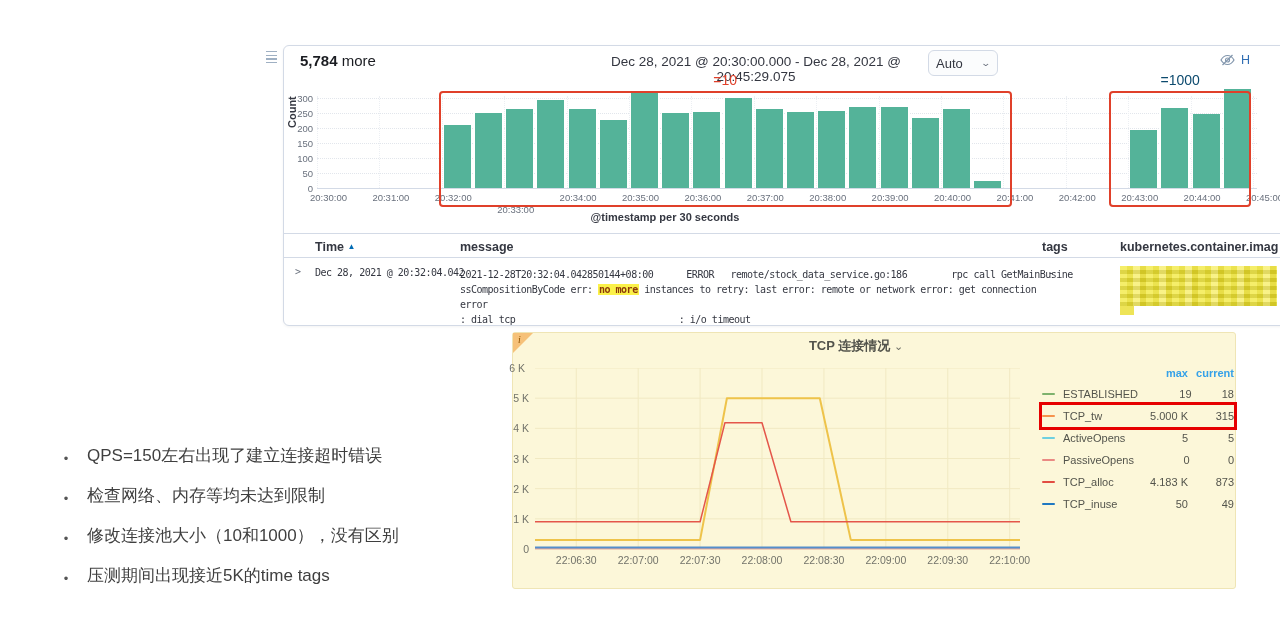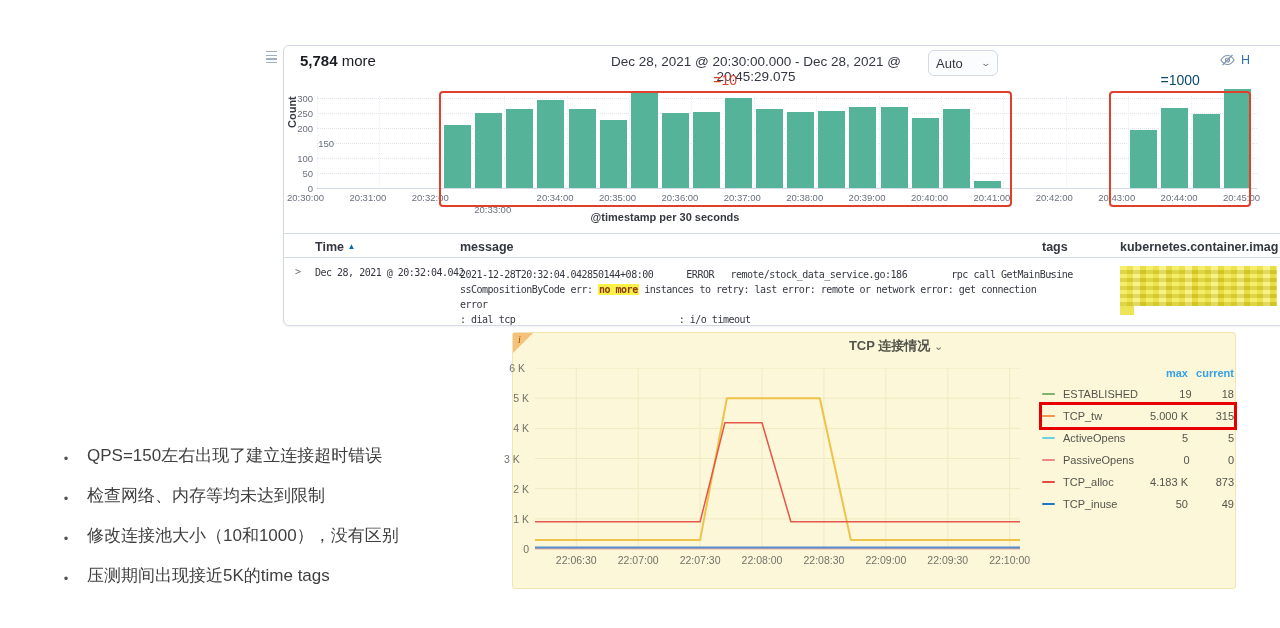--- a/index.html
+++ b/index.html
@@ -20,21 +20,21 @@
     background:#fbfcfd; font-size:13px; color:#343741; display:flex; align-items:center;
     justify-content:space-between; padding:0 7px; cursor:pointer; }
   .interval .chev { color:#69707d; font-size:9px; transform:scaleX(1.4); }
   .hide-chart { left:1220px; top:53px; display:flex; align-items:center; gap:6px; color:#2f6db3;
     font-size:12.5px; cursor:pointer; }
 
   
   .count-label { left:286px; top:128px; font-size:11px; font-weight:700; color:#343741;
     transform:rotate(-90deg); transform-origin:left top; }
   .ytick { position:absolute; width:30px; text-align:right; font-size:9.5px; color:#69707d; }
-  .xtick { position:absolute; width:60px; text-align:left; font-size:9.5px; color:#69707d; }
+  .xtick { position:absolute; width:60px; text-align:right; font-size:9.5px; color:#69707d; }
   .gridline-h { position:absolute; height:0; border-top:1px dotted #e2e6ec; }
   .gridline-v { position:absolute; width:0; border-left:1px dotted #eceff3; }
   .hbar { position:absolute; background:#54b399; border-left:1px solid #fff; border-right:1px solid #fff; }
   .baseline { left:317px; top:188px; width:940px; height:1px; background:#d3dae6; }
   .xaxis-label { left:585px; top:211px; width:160px; text-align:center; font-size:11px; font-weight:700; color:#343741; }
   .ann-box { position:absolute; border:2.5px solid #e0402a; border-radius:4px; }
   .ann-label { position:absolute; color:#e0402a; font-size:14px; font-weight:500; text-align:center; }
 
   
   .tline { position:absolute; height:1px; background:#d3dae6; left:284px; width:1010px; }
@@ -57,21 +57,21 @@
   .redact-yellow-tab { left:1120px; top:306px; width:14px; height:9px; filter:blur(.5px); background:#eee457; }
 
   
   .gpanel { left:512px; top:332px; width:724px; height:257px; background:#fcf7d9;
     border:1px solid #efe5b5; border-radius:3px; }
   .info-corner { left:513px; top:333px; width:0; height:0;
     border-top:20px solid #f6c179; border-right:20px solid transparent; }
   .info-i { left:518px; top:334px; font-size:10px; font-style:italic; color:#8e5200;
     font-family:"Liberation Serif",serif; }
   .gtitle { left:512px; top:337px; width:688px; text-align:center; font-size:13px; font-weight:700;
-    color:#52534b; cursor:pointer;margin-left:40px; }
+    color:#52534b; cursor:pointer; }
   .gtitle .chev { font-weight:400; color:#6d6e64; font-size:11px; }
   .g-ytick { position:absolute; width:34px; text-align:right; font-size:10.5px; color:#72736a; }
   .g-xtick { position:absolute; width:64px; text-align:center; font-size:10.5px; color:#72736a; }
 
   
   .legend { left:1042px; top:363px; width:192px; font-size:11px; color:#53544c; }
   .lg-head { display:flex; height:20px; align-items:center; font-weight:700; color:#35a1e8; }
   .lg-row { display:flex; height:22px; align-items:center; cursor:pointer; position:relative; }
   .lg-row.hl { outline:3px solid #e60000; outline-offset:0px; }
   .lg-dash { width:13px; height:2.5px; border-radius:2px; margin-right:8px; flex:0 0 auto; }
@@ -156,21 +156,21 @@
     <div class="hbar" style="left: 1129.2px; top: 130.4px; width: 29px; height: 57.6px; background: rgb(84, 179, 153);"></div>
     <div class="hbar" style="left: 1160.4px; top: 107.6px; width: 29px; height: 80.4px; background: rgb(84, 179, 153);"></div>
     <div class="hbar" style="left: 1191.6px; top: 114.2px; width: 29px; height: 73.8px; background: rgb(84, 179, 153);"></div>
     <div class="hbar" style="left: 1222.8px; top: 89px; width: 29px; height: 99px; background: rgb(84, 179, 153);"></div>
   </div>
 <div class="abs baseline"></div>
 <div id="hist-yticks">
     <div class="ytick" style="left: 283px; top: 183px;">0</div>
     <div class="ytick" style="left: 283px; top: 168px;">50</div>
     <div class="ytick" style="left: 283px; top: 153px;">100</div>
-    <div class="ytick" style="left: 283px; top: 138px; margin-left: 21px;">150</div>
+    <div class="ytick" style="left: 283px; top: 138px;">150</div>
     <div class="ytick" style="left: 283px; top: 123px;">200</div>
     <div class="ytick" style="left: 283px; top: 108px;">250</div>
     <div class="ytick" style="left: 283px; top: 93px;">300</div>
   </div>
 <div id="hist-xticks">
     <div class="xtick" style="left: 287px; top: 192px;">20:30:00</div>
     <div class="xtick" style="left: 349.4px; top: 192px;">20:31:00</div>
     <div class="xtick" style="left: 411.8px; top: 192px;">20:32:00</div>
     <div class="xtick" style="left: 474.2px; top: 192px; margin-top: 12px;">20:33:00</div>
     <div class="xtick" style="left: 536.6px; top: 192px;">20:34:00</div>
@@ -245,21 +245,21 @@
     <line x1="474.6808510638298" x2="474.6808510638298" y1="0" y2="181" stroke="#f1e9c2"></line>
     <polyline points="0.0,171.9 165.1,171.9 191.9,30.2 284.8,30.2 315.8,171.9 485.0,171.9" fill="none" stroke="#eec34a" stroke-width="2" stroke-linejoin="round"></polyline>
     <polyline points="0.0,153.8 165.1,153.8 189.9,54.8 227.0,54.8 255.9,153.8 485.0,153.8" fill="none" stroke="#e4564a" stroke-width="1.5" stroke-linejoin="round"></polyline>
     <polyline points="0.0,180.8 485.0,180.8" fill="none" stroke="#ea8a83" stroke-width="1" stroke-linejoin="round"></polyline>
     <polyline points="0.0,179.5 485.0,179.5" fill="none" stroke="#548ecb" stroke-width="2" stroke-linejoin="round"></polyline>
   </svg>
 <div id="tcp-yticks">
     <div class="g-ytick" style="left: 495px; top: 543px;">0</div>
     <div class="g-ytick" style="left: 495px; top: 512.833px;">1 K</div>
     <div class="g-ytick" style="left: 495px; top: 482.667px;">2 K</div>
-    <div class="g-ytick" style="left: 495px; top: 452.5px; text-align: center;">3 K</div>
+    <div class="g-ytick" style="left: 495px; top: 452.5px;">3 K</div>
     <div class="g-ytick" style="left: 495px; top: 422.333px;">4 K</div>
     <div class="g-ytick" style="left: 495px; top: 392.167px;">5 K</div>
     <div class="g-ytick" style="left: 491px; top: 362px;">6 K</div>
   </div>
 <div id="tcp-xticks">
     <div class="g-xtick" style="left: 544.277px; top: 554px;">22:06:30</div>
     <div class="g-xtick" style="left: 606.191px; top: 554px;">22:07:00</div>
     <div class="g-xtick" style="left: 668.106px; top: 554px;">22:07:30</div>
     <div class="g-xtick" style="left: 730.021px; top: 554px;">22:08:00</div>
     <div class="g-xtick" style="left: 791.936px; top: 554px;">22:08:30</div>

